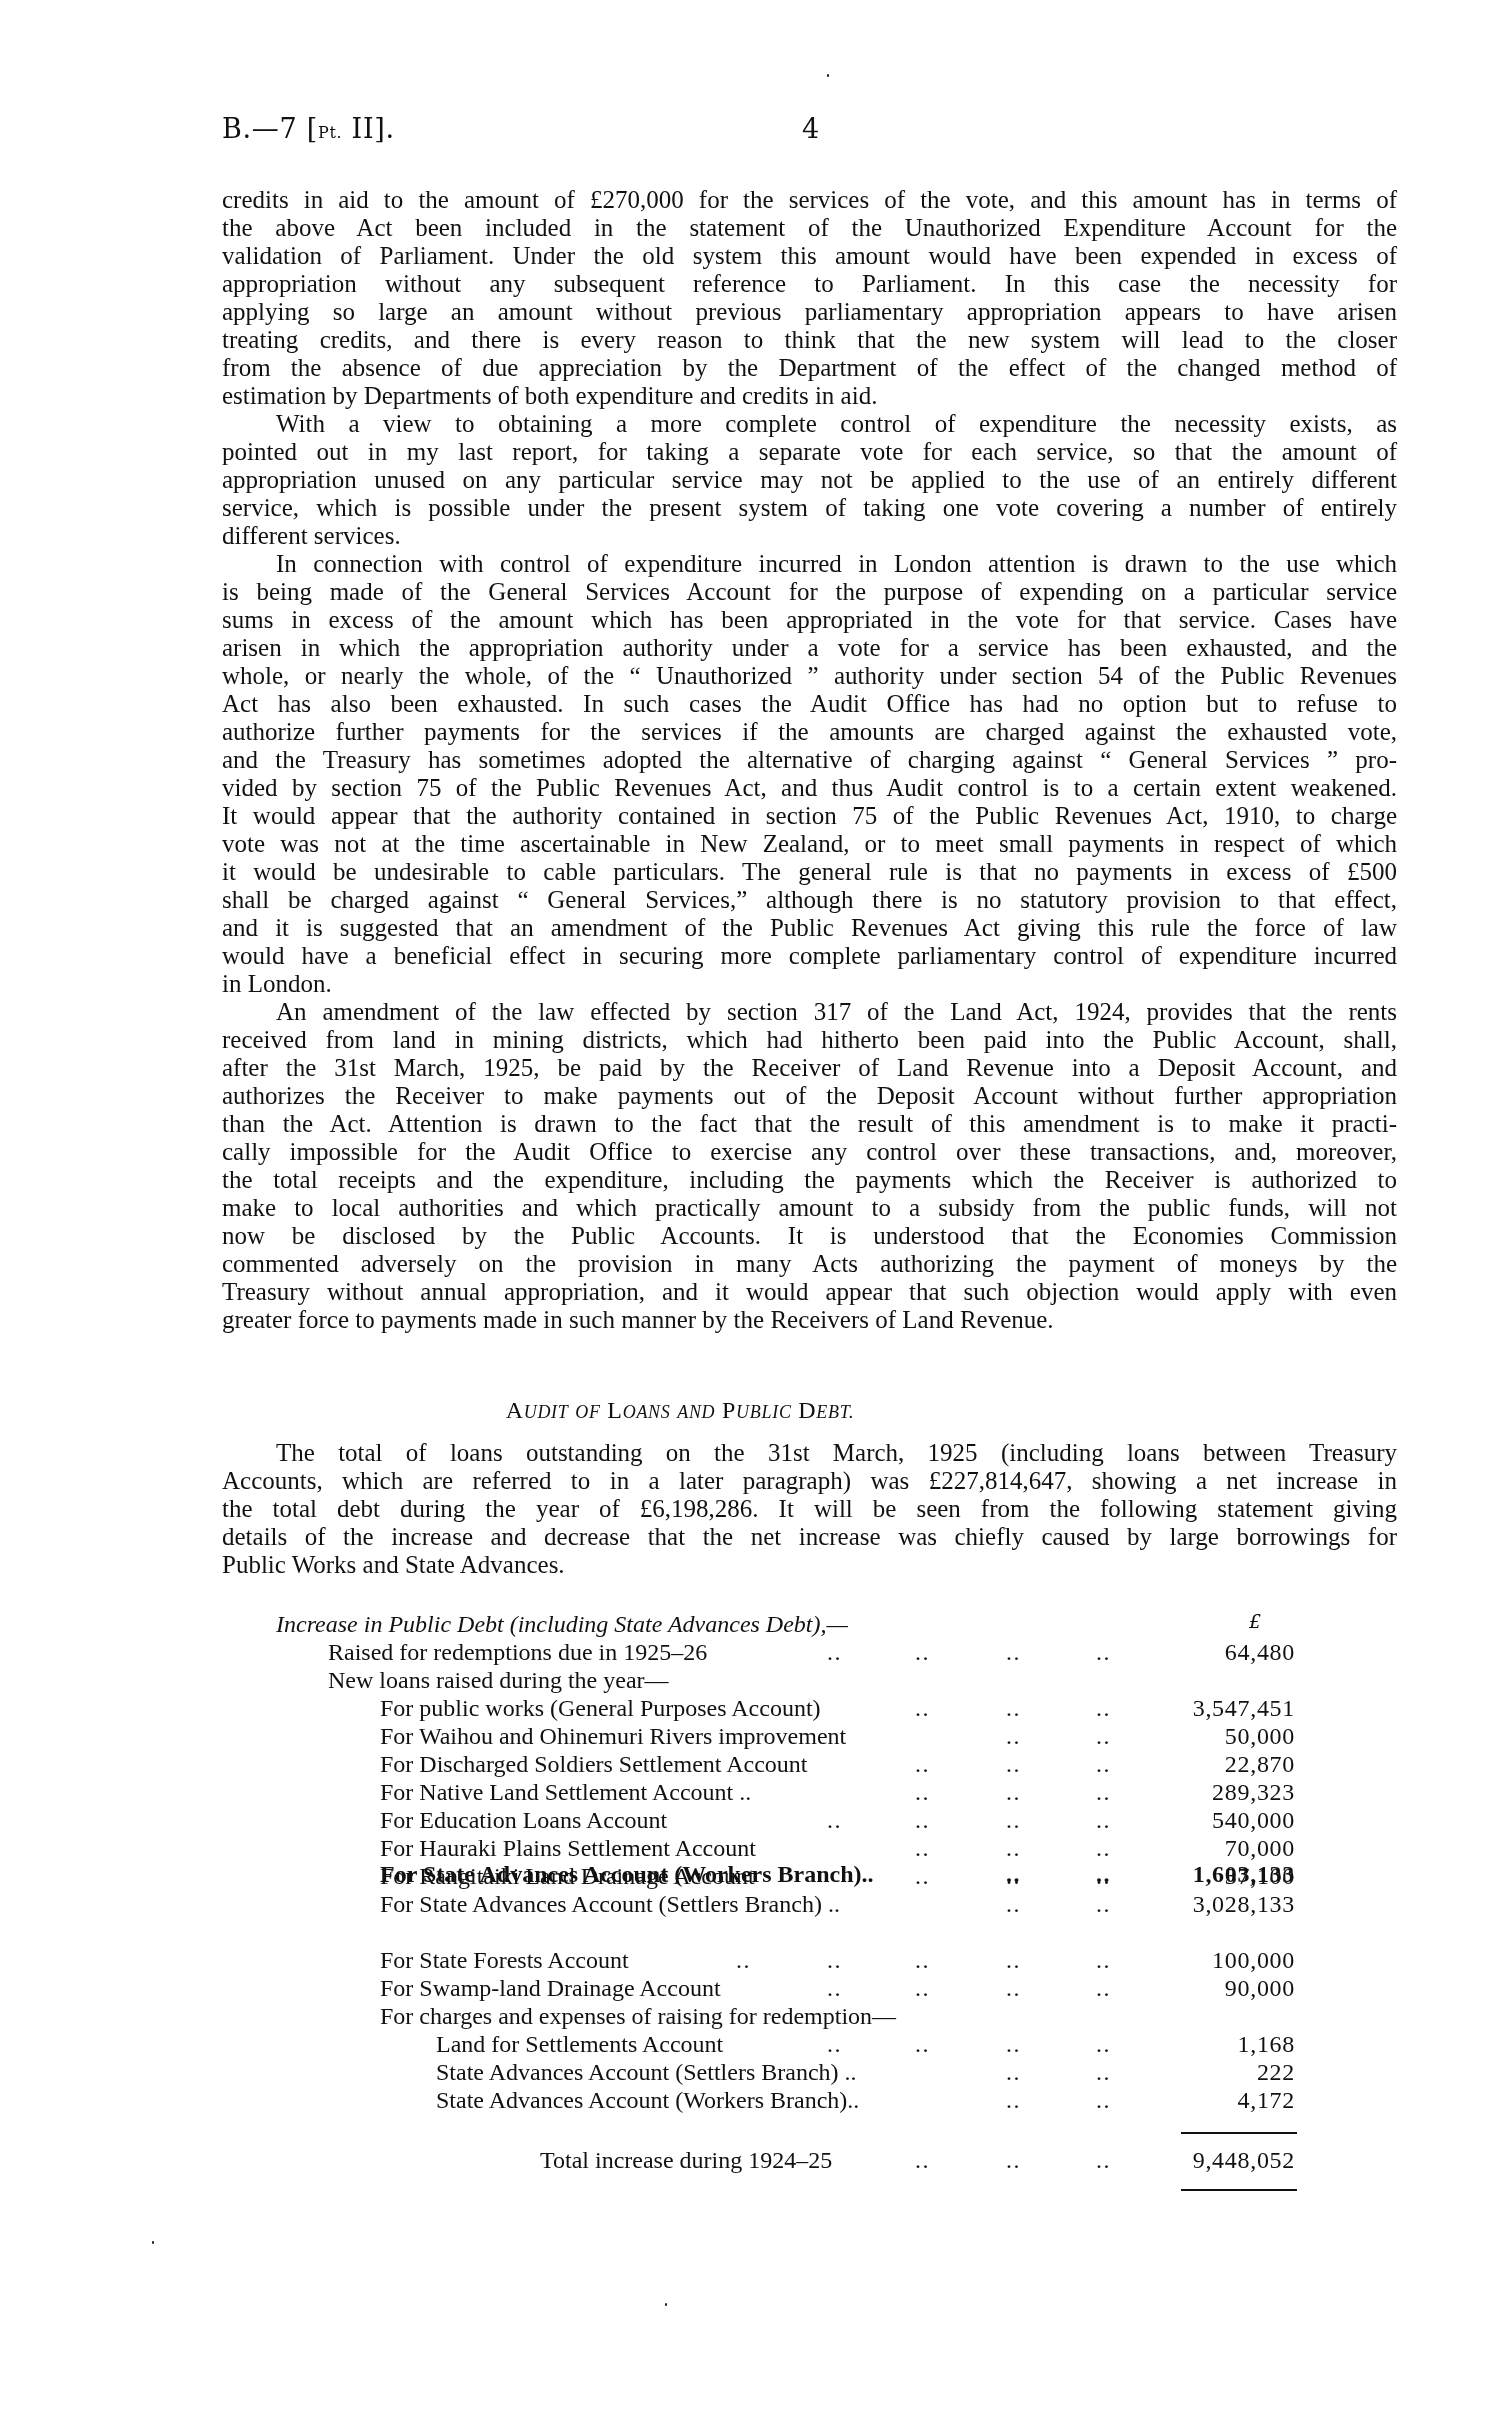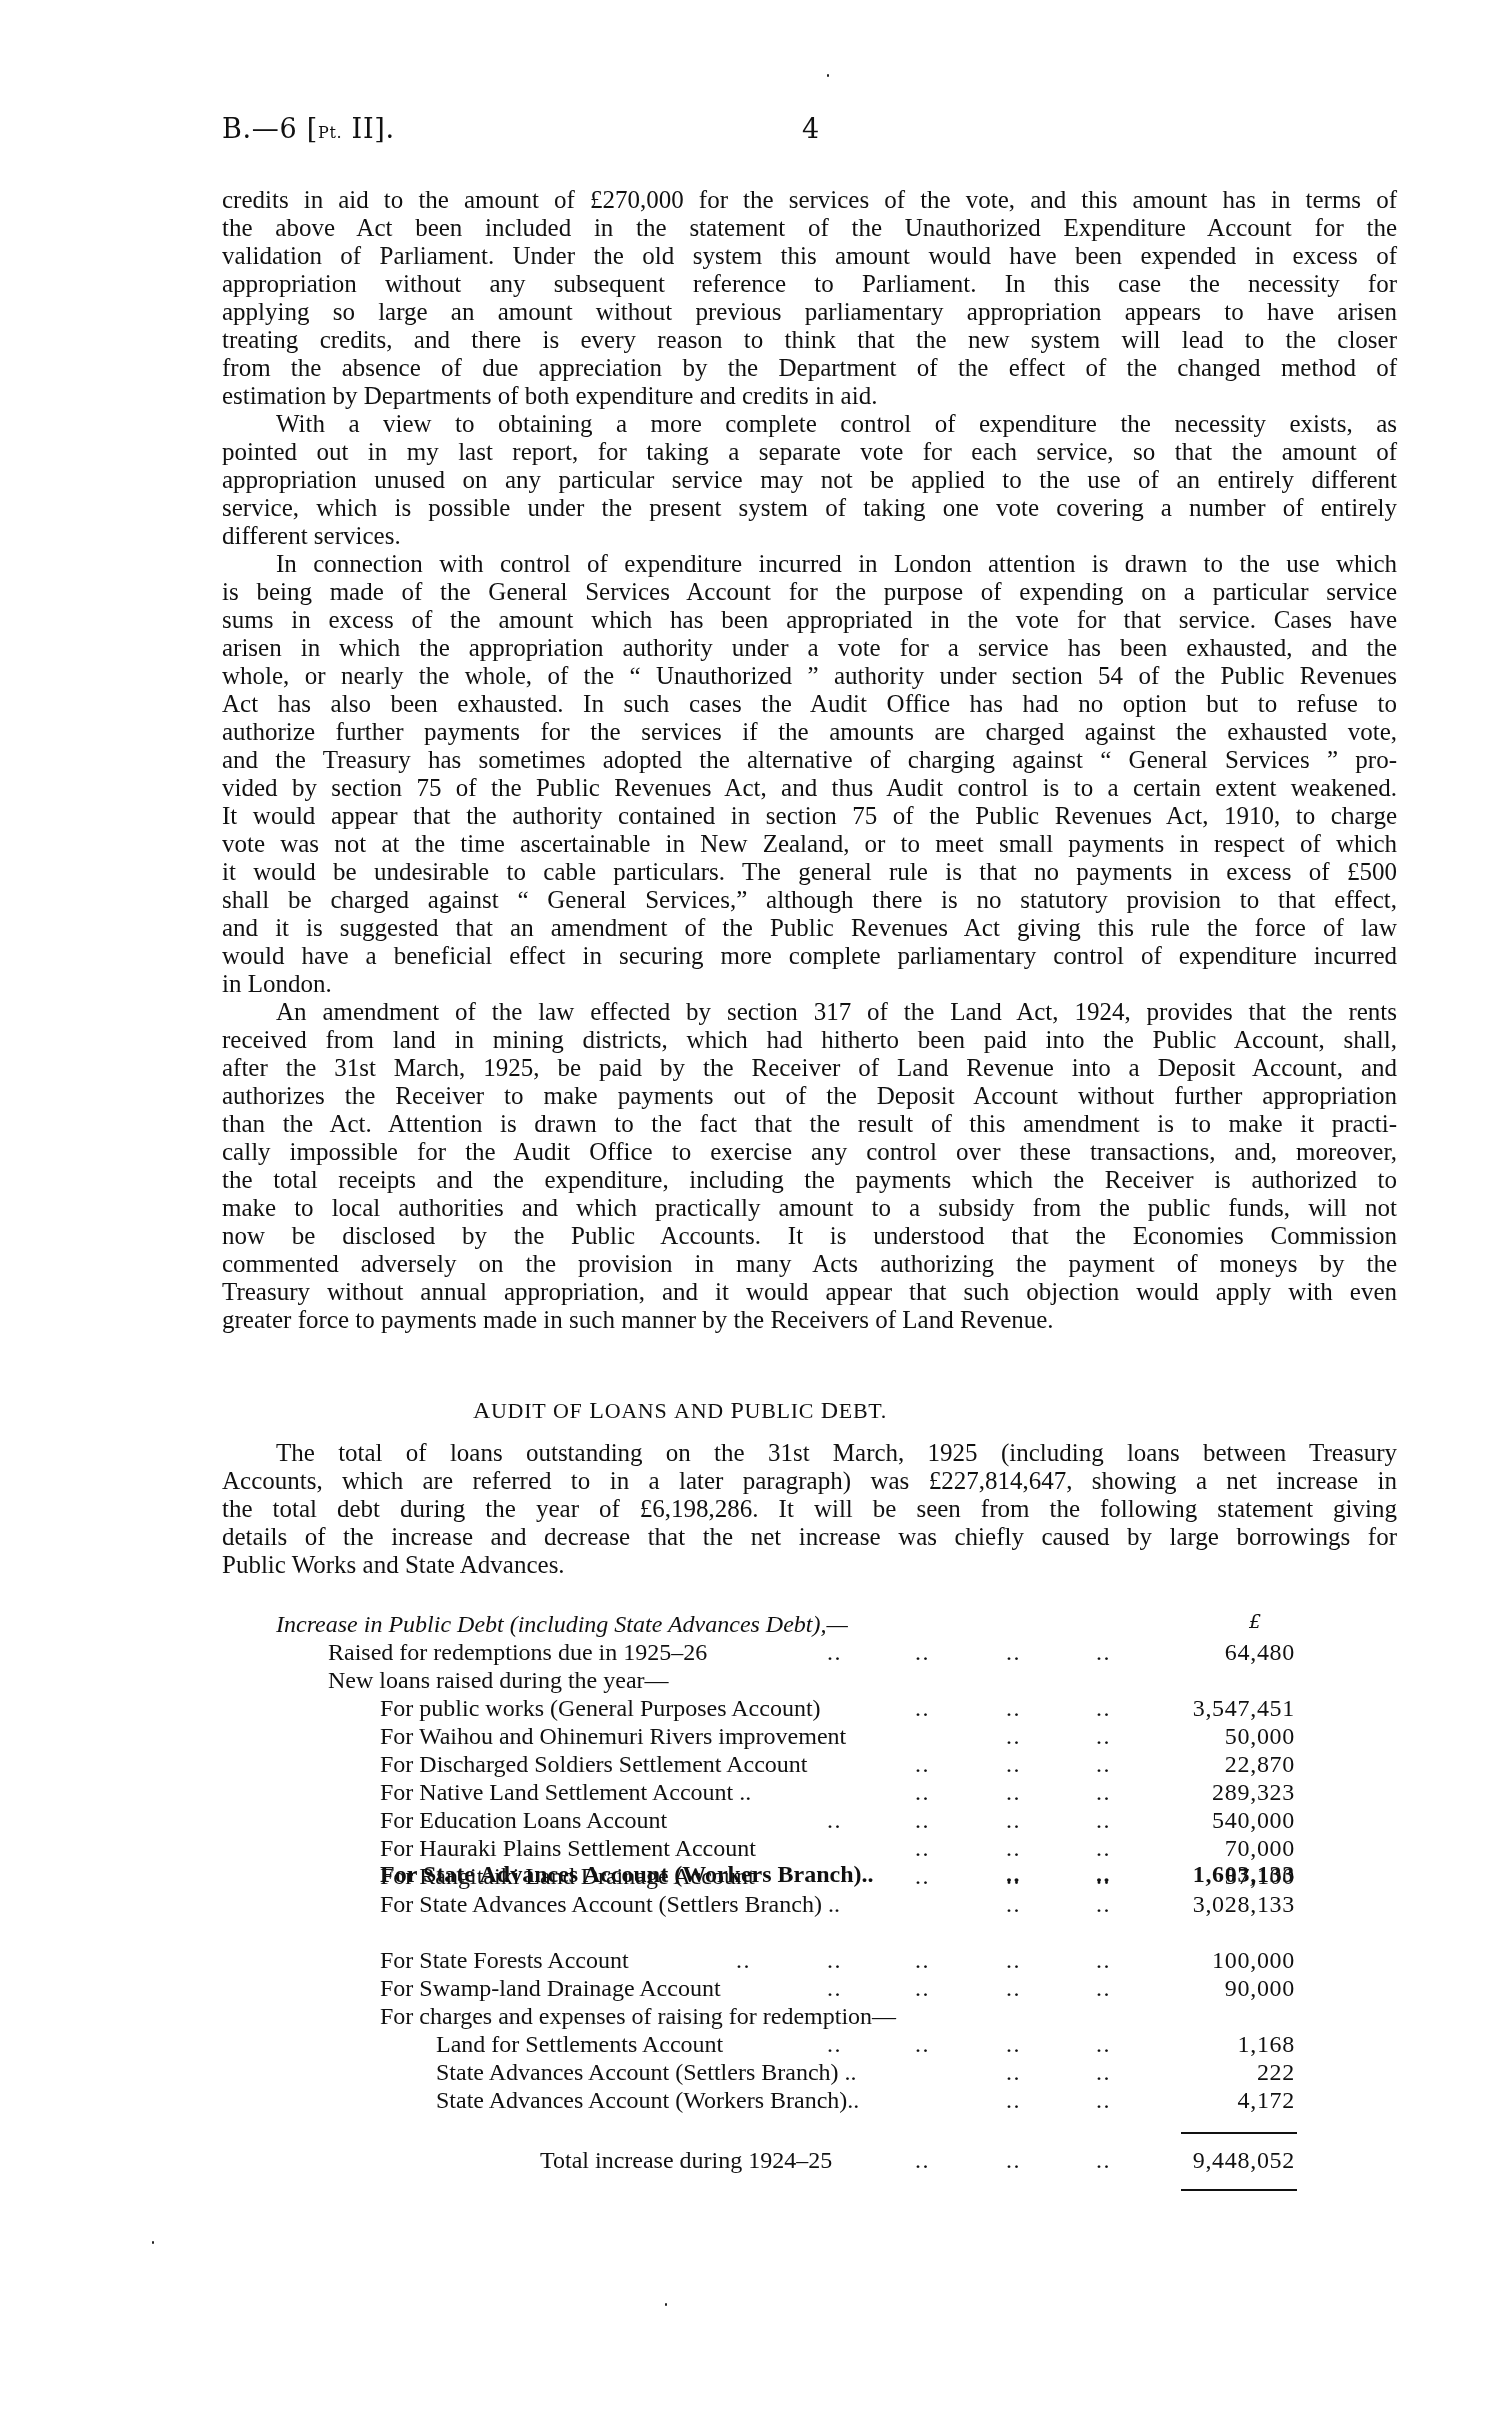--- a/index.html
+++ b/index.html
@@ -12,21 +12,21 @@
   .hdr-page { left: 802px; }
   .speck { position: absolute; width: 2px; height: 2.7px; background: #222; border-radius: 1.4px; }
   .body { position: absolute; left: 222px; width: 1175px; top: 186px;
           font-family: "Liberation Serif", "DejaVu Serif", serif; font-size: 25px; line-height: 28px; }
   .line { display: block; white-space: nowrap; text-align: justify; text-align-last: justify; height: 28px; overflow: visible; }
   .line.last { text-align: left; text-align-last: left; }
   .line.indent { padding-left: 54px; }
   .heading { position: absolute; top: 1397px; left: 0; width: 1508px; text-align: center;
              font-family: "Liberation Serif", "DejaVu Serif", serif; font-size: 24px; letter-spacing: 0.7px; }
   .heading-inner { position: relative; left: -74px; }
-  .sc-small { font-size: 22px; }
+  .sc-small { font-size: 18px; font-style: italic; }
   .loans { position: absolute; left: 222px; width: 1175px; top: 1439px;
            font-family: "Liberation Serif", "DejaVu Serif", serif; font-size: 25px; line-height: 28px; }
   .table { position: absolute; left: 0; top: 0; width: 1508px;
            font-family: "Liberation Serif", "DejaVu Serif", serif; font-size: 24px; }
   .row { position: absolute; left: 0; width: 1508px; height: 28px; }
   .row .label { position: absolute; white-space: nowrap; top: 0; line-height: 28px; }
   .row .amt { position: absolute; right: calc(1508px - 1295px); top: 0; line-height: 28px; white-space: nowrap; letter-spacing: 0.7px; }
   .row .dot { position: absolute; top: 0; line-height: 28px; letter-spacing: 1.4px; }
   .lvl0 { left: 276px; font-style: italic; }
   .lvl1 { left: 328px; }
@@ -34,21 +34,21 @@
   .lvl3 { left: 436px; }
   .lvlT { left: 540px; }
   .pound { position: absolute; left: 1249px; top: 1610px; font-size: 19px; font-style: italic; }
   .rule { position: absolute; left: 1181px; width: 116px; height: 2px; background: #111; }
 </style>
 </head>
 <body>
 
 <div class="page">
 
-  <div class="hdr hdr-left"><span>B.—6 [</span><span class="sc">Pt.</span><span> II].</span></div>
+  <div class="hdr hdr-left"><span>B.—7 [</span><span class="sc">Pt.</span><span> II].</span></div>
   <div class="hdr hdr-page">4</div>
 
   <div class="speck" style="left:827px;top:74px;"></div>
   <div class="speck" style="left:152px;top:2241px;"></div>
   <div class="speck" style="left:665px;top:2303px;"></div>
 
   <div class="body" id="body-text">
       <span class="line">credits in aid to the amount of £270,000 for the services of the vote, and this amount has in terms of</span>
       <span class="line">the above Act been included in the statement of the Unauthorized Expenditure Account for the</span>
       <span class="line">validation of Parliament.  Under the old system this amount would have been expended in excess of</span>

